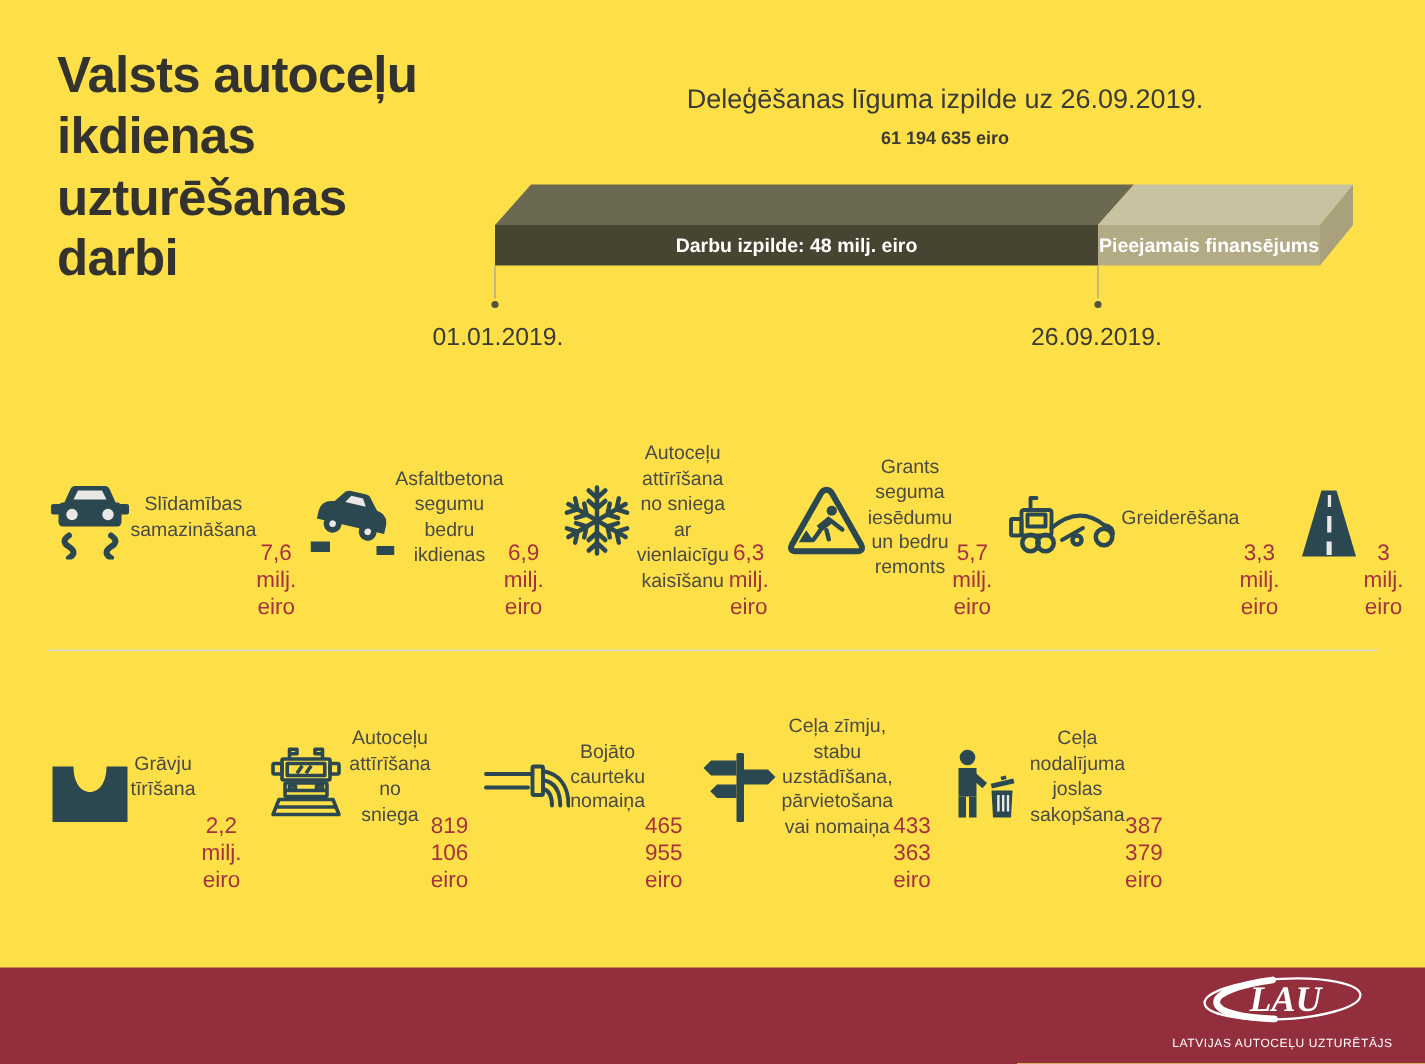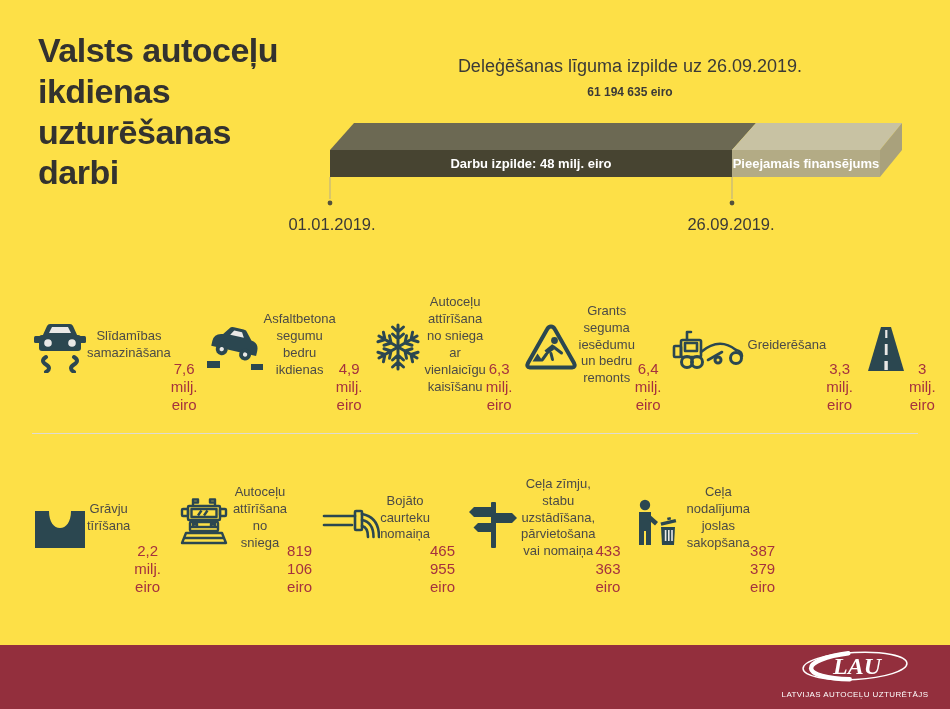--- a/index.html
+++ b/index.html
@@ -104,21 +104,21 @@
             <path d="M5 25 Q5 17 14 16 L19 9 Q20 7 23 7 H33 Q36 7 37 9 L43 16 Q51 17 51 25 V30 H5 Z"></path>
             <path class="bg" d="M21 15 L24 10 H32 L35 15 Z"></path>
             <circle cx="16" cy="31" r="6"></circle>
               <circle cx="40" cy="31" r="6"></circle>
             <circle class="bg" cx="16" cy="31" r="2.2"></circle>
               <circle class="bg" cx="40" cy="31" r="2.2"></circle>
           </g>
         </svg>
       </div>
       <div class="item-label">Asfaltbetona segumu bedru ikdienas</div>
-      <div class="item-amount">4,9 milj. eiro</div>
+      <div class="item-amount">6,9 milj. eiro</div>
     </div>
 
     <div class="grid-item">
       <div class="icon-box">
         <svg class="ic" width="52" height="52" viewBox="0 0 52 52">
           <g transform="translate(26 26)" fill="none" stroke="#2b4750" stroke-width="3" stroke-linecap="round">
             <g>
                 <path d="M0 0 V-22 M0 -8 L-5.5 -13 M0 -8 L5.5 -13 M0 -15 L-5.5 -20 M0 -15 L5.5 -20"></path>
               </g>
             <g transform="rotate(60)">
@@ -148,21 +148,21 @@
         <svg class="ic" width="56" height="50" viewBox="0 0 56 50">
           <path class="st" stroke-width="4" stroke-linejoin="round" d="M28 3.5 Q30.5 3.5 32 6.5 L51 40 Q53 44 49 44.5 H7 Q3 44 5 40 L24 6.5 Q25.5 3.5 28 3.5 Z"></path>
           <circle cx="31.5" cy="17.5" r="3.4"></circle>
           <path d="M29.5 21 L21.5 27.5 L24.5 31.5 L31 26.5 Z"></path>
           <path class="st" stroke-width="3" stroke-linecap="round" d="M30 23.5 L38.5 30"></path>
           <path class="st" stroke-width="3" stroke-linecap="round" d="M23.5 31 L19.5 36.5 M28 30.5 L29.5 36.5"></path>
           <path d="M9.5 38.5 H20 L14.5 30.5 Z"></path>
         </svg>
       </div>
       <div class="item-label">Grants seguma iesēdumu un bedru remonts</div>
-      <div class="item-amount">6,4 milj. eiro</div>
+      <div class="item-amount">5,7 milj. eiro</div>
     </div>
 
     <div class="grid-item">
       <div class="icon-box">
         <svg class="ic" width="76" height="48" viewBox="0 0 76 48">
           <g class="st" stroke-width="2.6" stroke-linejoin="round" stroke-linecap="round">
             <path d="M15 15 V7 H19"></path>
             <rect x="9" y="15" width="20" height="17" rx="1.5"></rect>
             <rect x="13" y="18" width="12" height="8"></rect>
             <rect x="2" y="21" width="7" height="11" rx="1"></rect>

